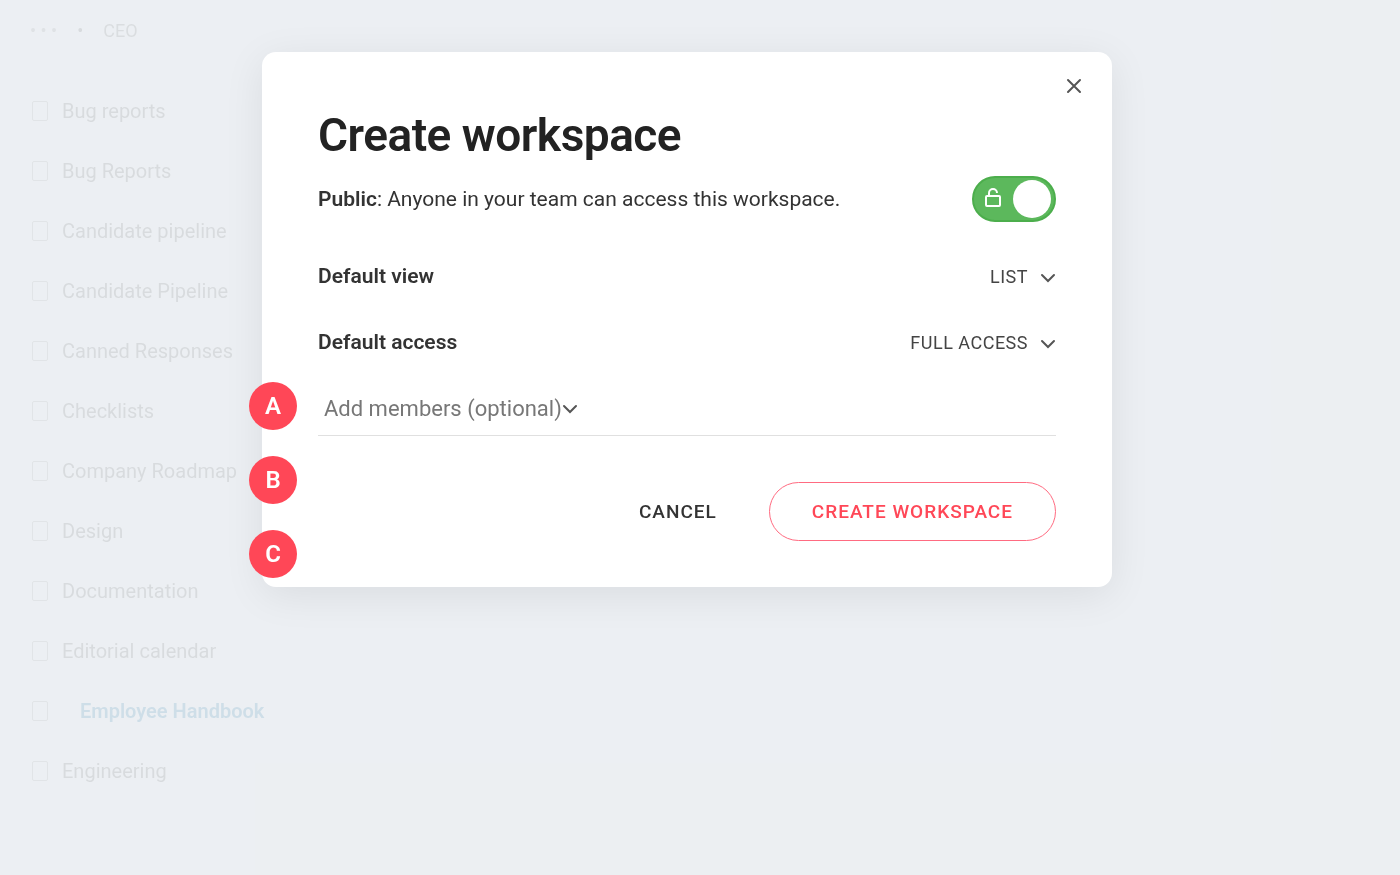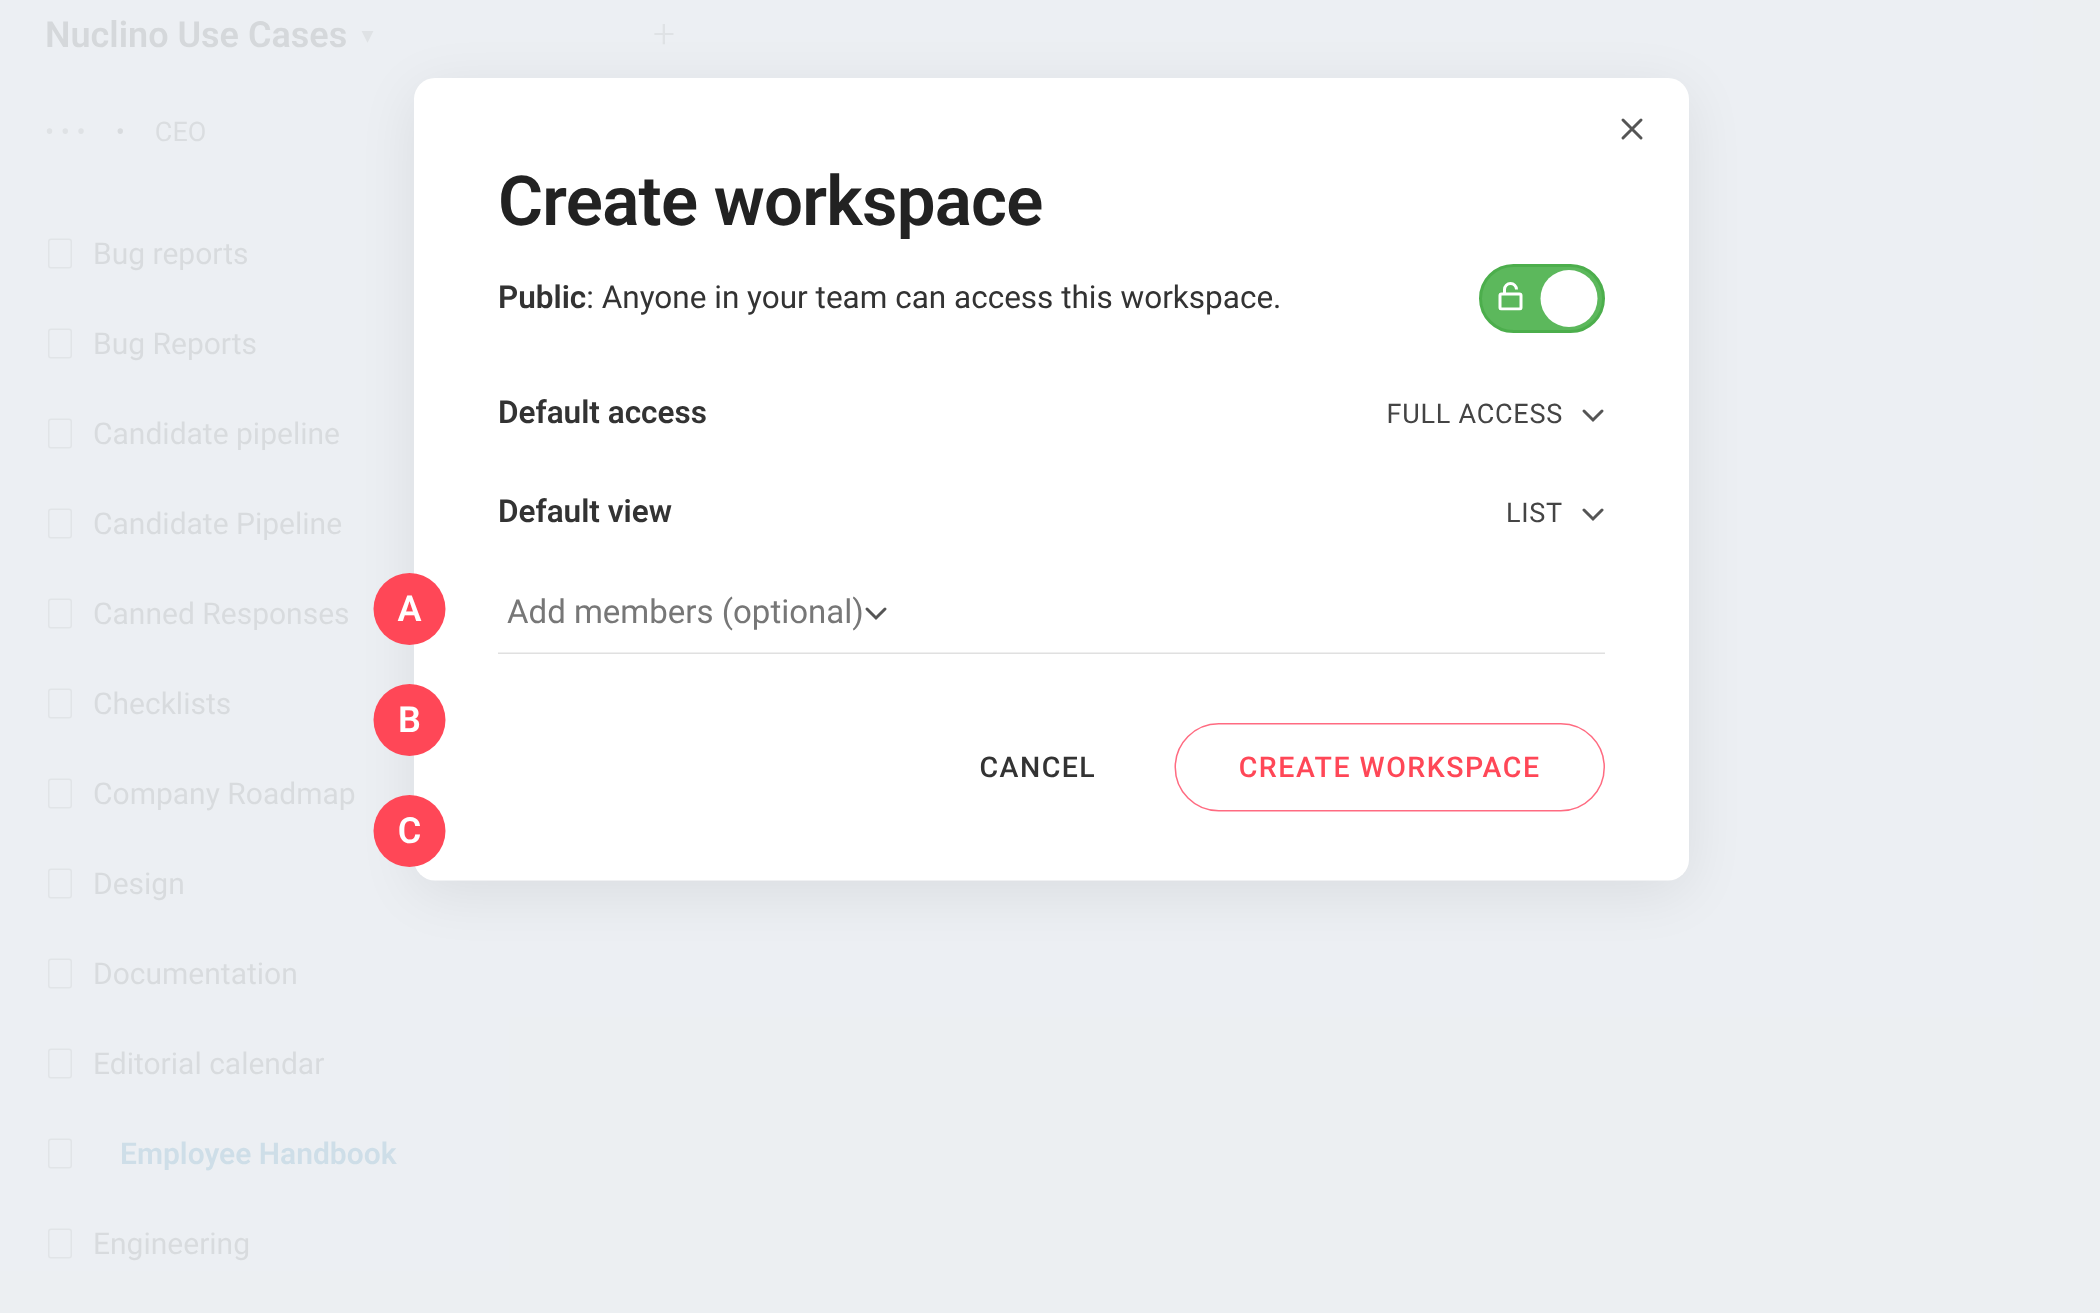--- a/index.html
+++ b/index.html
@@ -96,21 +96,21 @@
       left: 0;
       width: 100%;
       height: 100%;
       background: rgba(235, 238, 241, 0.88);
     }
     
     
     .modal {
       position: absolute;
       top: 52px;
-      left: 276px;
+      left: 262px;
       width: 850px;
       background: #fff;
       border-radius: 14px;
       box-shadow: 0 8px 40px rgba(0,0,0,0.08);
       padding: 56px 56px 46px 56px;
     }
     .modal-close {
       position: absolute;
       top: 24px;
       right: 28px;
@@ -255,27 +255,20 @@
     }
     .badge-a { top: 382px; left: 249px; }
     .badge-b { top: 456px; left: 249px; }
     .badge-c { top: 530px; left: 249px; }
   </style>
 </head>
 <body>
 
 <div class="bg-container">
   <div class="bg-sidebar">
-    <div class="bg-header">
-      <div class="bg-title">
-        <span>Nuclino Use Cases</span>
-        <span class="bg-title-chevron">▾</span>
-      </div>
-      <span class="bg-plus">+</span>
-    </div>
     <div class="bg-breadcrumb">
       <span class="bg-breadcrumb-item">• • •</span>
       <span class="bg-breadcrumb-bullet">•</span>
       <span>CEO</span>
     </div>
     <div class="bg-list">
       <div class="bg-list-item">
           <span class="doc-icon"></span>
           <span>Bug reports</span>
         </div>
@@ -343,47 +336,47 @@
       <span class="option-label-bold">Public</span><span>: Anyone in your team can access this workspace.</span>
     </div>
     <div class="toggle">
       <span class="toggle-icon">
         <svg width="18" height="20" viewBox="0 0 18 20" fill="none" stroke="white" stroke-width="2">
           <rect x="2" y="9" width="14" height="10" rx="1"></rect>
           <path d="M5 9 V6 a4 4 0 0 1 8 0"></path>
         </svg>
       </span>
       <span class="toggle-knob"></span>
+    </div>
+  </div>
+  
+  <div class="option-row">
+    <div class="option-label option-label-bold">Default view</div>
+    <div class="dropdown-value">
+      <span>LIST</span>
+      <span class="chevron">
+        <svg width="16" height="10" viewBox="0 0 16 10">
+            <path d="M2 2 L8 8 L14 2" stroke="currentColor" stroke-width="2" fill="none" stroke-linecap="round"></path>
+          </svg>
+      </span>
     </div>
   </div>
   
   <div class="option-row">
     <div class="option-label option-label-bold">Default access</div>
     <div class="dropdown-value">
       <span>FULL ACCESS</span>
       <span class="chevron">
         <svg width="16" height="10" viewBox="0 0 16 10">
             <path d="M2 2 L8 8 L14 2" stroke="currentColor" stroke-width="2" fill="none" stroke-linecap="round"></path>
           </svg>
       </span>
     </div>
   </div>
   
-  <div class="option-row">
-    <div class="option-label option-label-bold">Default view</div>
-    <div class="dropdown-value">
-      <span>LIST</span>
-      <span class="chevron">
-        <svg width="16" height="10" viewBox="0 0 16 10">
-            <path d="M2 2 L8 8 L14 2" stroke="currentColor" stroke-width="2" fill="none" stroke-linecap="round"></path>
-          </svg>
-      </span>
-    </div>
-  </div>
-  
   <div class="members-select">
     <span class="members-placeholder">Add members (optional)</span>
     <span class="chevron">
       <svg width="16" height="10" viewBox="0 0 16 10">
           <path d="M2 2 L8 8 L14 2" stroke="currentColor" stroke-width="2" fill="none" stroke-linecap="round"></path>
         </svg>
     </span>
   </div>
   
   <div class="button-row">

